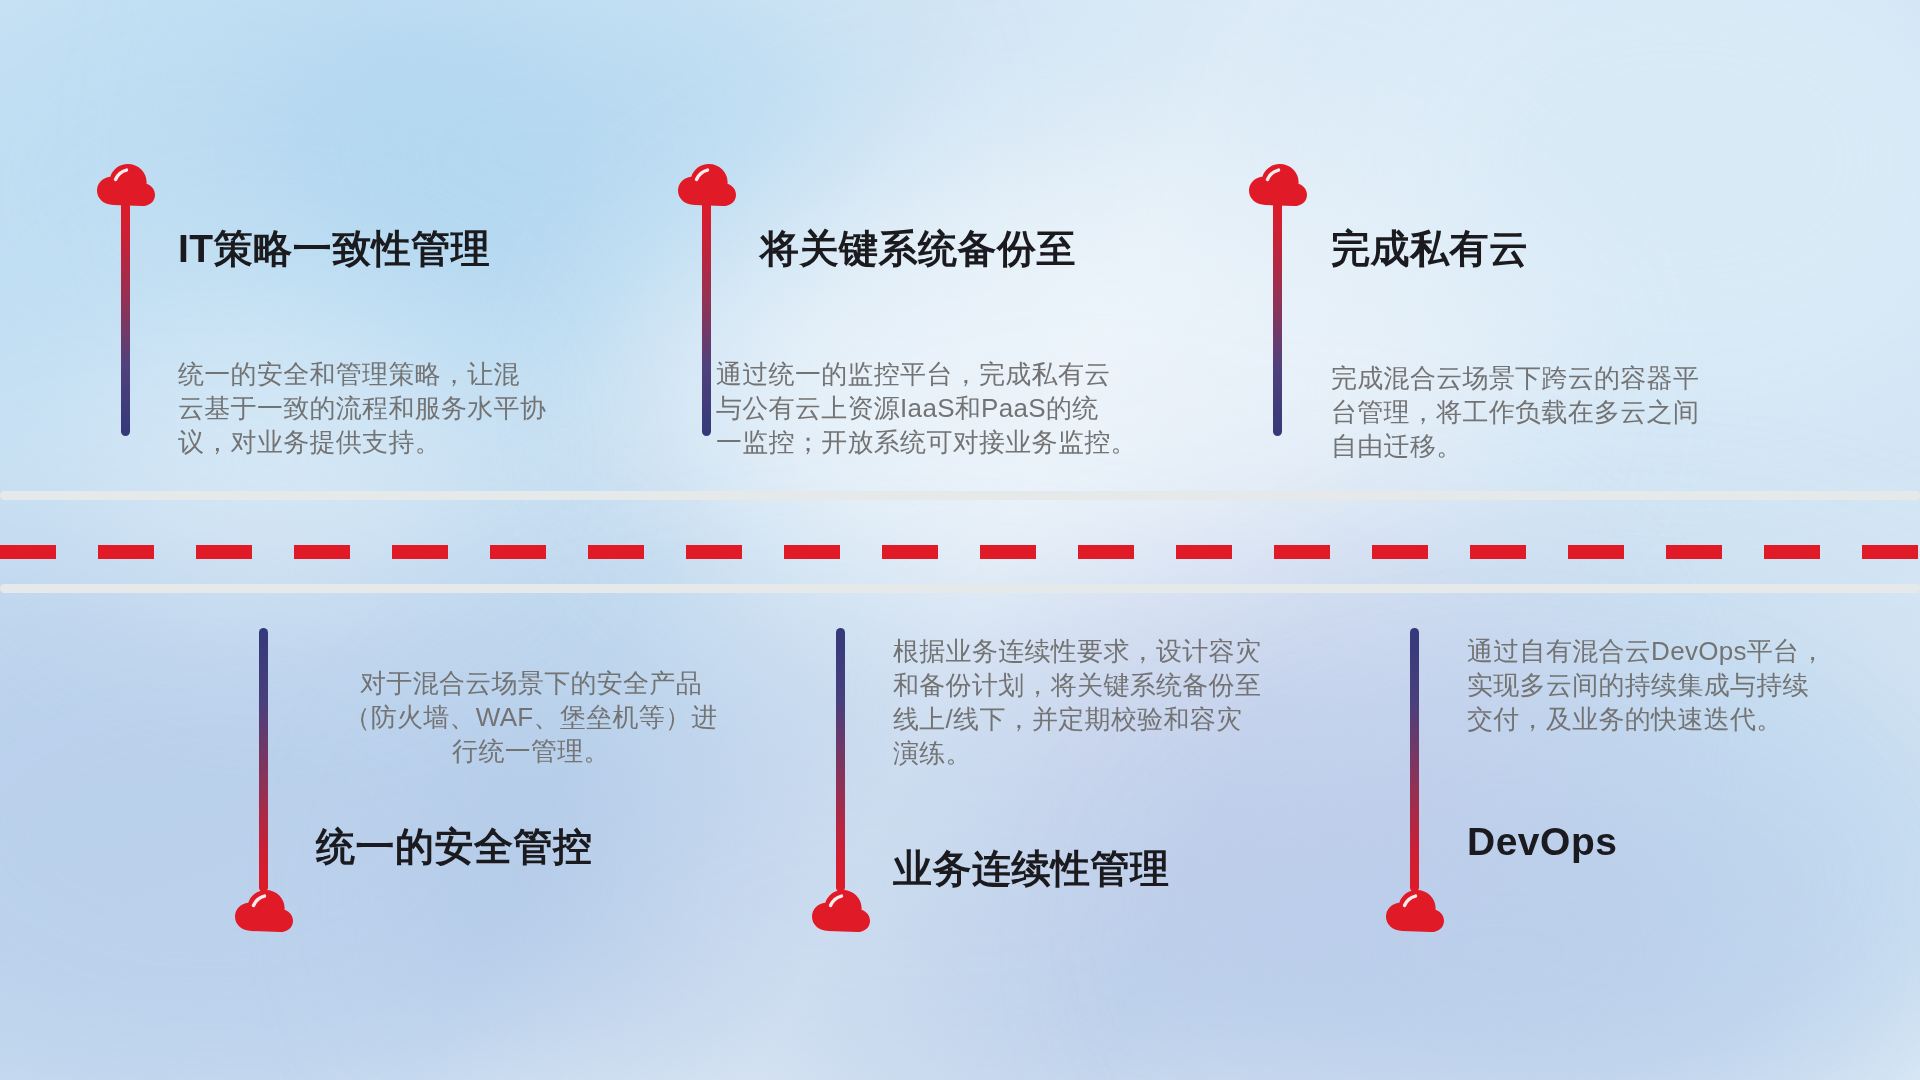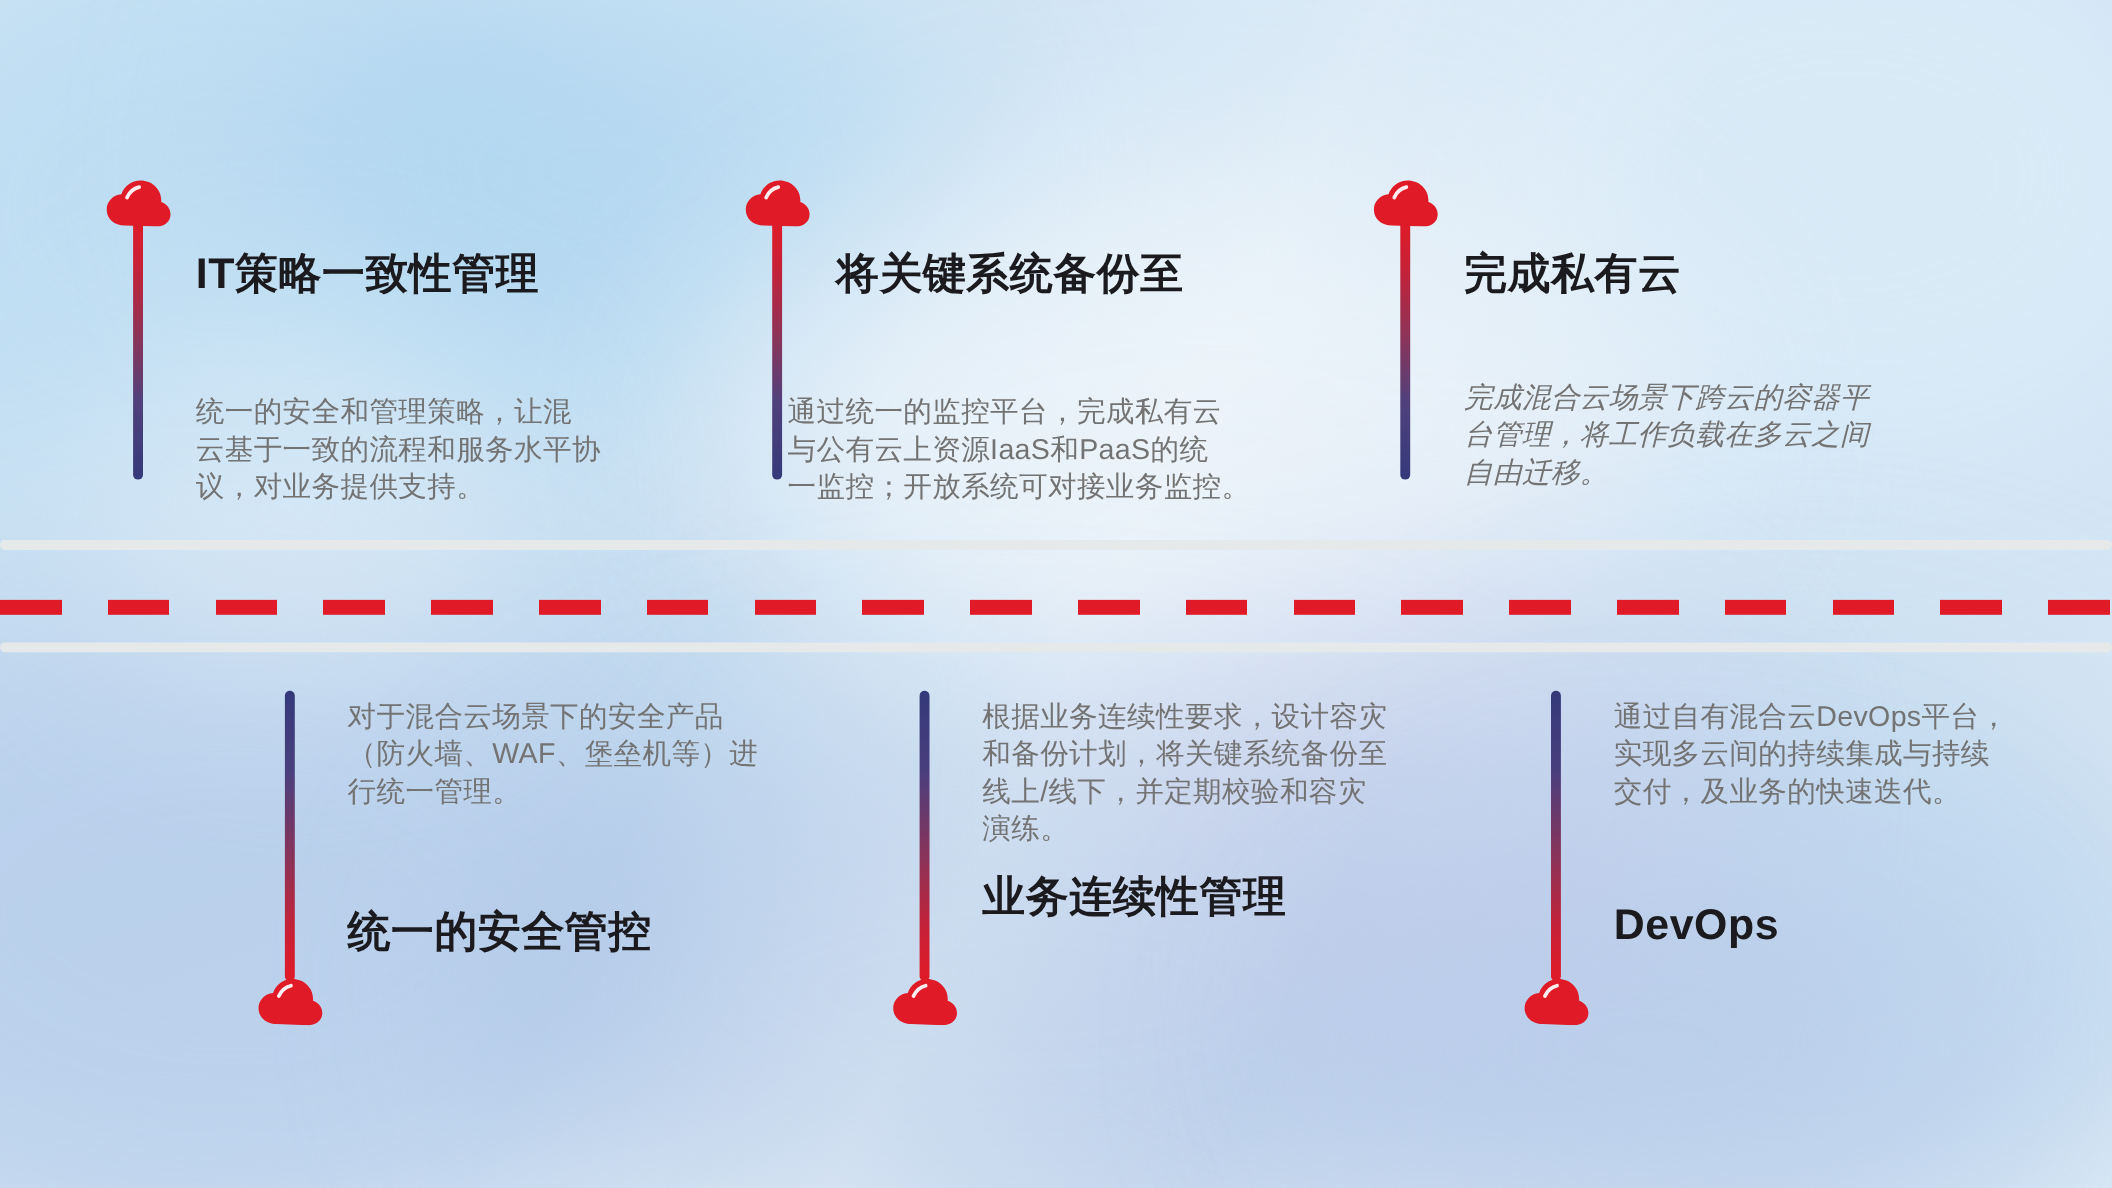--- a/index.html
+++ b/index.html
@@ -103,52 +103,52 @@
 一监控；开放系统可对接业务监控。</div>
   </div>
 
   <div class="col">
     <svg class="cloud" style="left:1247px;top:162px;" viewBox="0 0 62 44">
       <path d="M18.5 43C8.8 43 2 36.6 2 28.6c0-7.3 5.6-13.2 13.3-13.9C17.6 7.4 24.5 2 32.8 2c10.4 0 18.8 8 18.8 17.9 0 .6 0 1.2-.1 1.8 5.2 1.6 8.5 6.1 8.5 11.2 0 6.6-5.6 11.1-13 11.1z" fill="#e01b27"></path>
       <path d="M20.5 17.5c2.2-5 6.2-8.3 11-9.4" fill="none" stroke="#ffffff" stroke-width="3.4" stroke-linecap="round" opacity=".92"></path>
     </svg>
     <div class="stem down" style="left:1273px;top:200px;height:236px;"></div>
     <div class="col-title" style="left:1331px;top:222px;">完成私有云</div>
-    <div class="col-body" style="left:1331px;top:344px;width:440px;font-style:italic;">完成混合云场景下跨云的容器平
+    <div class="col-body" style="left:1331px;top:361px;width:440px;">完成混合云场景下跨云的容器平
 台管理，将工作负载在多云之间
 自由迁移。</div>
   </div>
 
   <div class="road road-line top"></div>
   <div class="road road-dashes"></div>
   <div class="road road-line bottom"></div>
 
   <div class="col">
     <div class="stem up" style="left:259px;top:628px;height:264px;"></div>
     <svg class="cloud" style="left:233px;top:888px;" viewBox="0 0 62 44">
       <path d="M18.5 43C8.8 43 2 36.6 2 28.6c0-7.3 5.6-13.2 13.3-13.9C17.6 7.4 24.5 2 32.8 2c10.4 0 18.8 8 18.8 17.9 0 .6 0 1.2-.1 1.8 5.2 1.6 8.5 6.1 8.5 11.2 0 6.6-5.6 11.1-13 11.1z" fill="#e01b27"></path>
       <path d="M20.5 17.5c2.2-5 6.2-8.3 11-9.4" fill="none" stroke="#ffffff" stroke-width="3.4" stroke-linecap="round" opacity=".92"></path>
     </svg>
-    <div class="col-body" style="left:316px;top:634px;width:430px;">对于混合云场景下的安全产品
+    <div class="col-body" style="left:316px;top:666px;width:430px;text-align:center;">对于混合云场景下的安全产品
 （防火墙、WAF、堡垒机等）进
 行统一管理。</div>
     <div class="col-title" style="left:316px;top:820px;">统一的安全管控</div>
   </div>
 
   <div class="col">
     <div class="stem up" style="left:836px;top:628px;height:264px;"></div>
     <svg class="cloud" style="left:810px;top:888px;" viewBox="0 0 62 44">
       <path d="M18.5 43C8.8 43 2 36.6 2 28.6c0-7.3 5.6-13.2 13.3-13.9C17.6 7.4 24.5 2 32.8 2c10.4 0 18.8 8 18.8 17.9 0 .6 0 1.2-.1 1.8 5.2 1.6 8.5 6.1 8.5 11.2 0 6.6-5.6 11.1-13 11.1z" fill="#e01b27"></path>
       <path d="M20.5 17.5c2.2-5 6.2-8.3 11-9.4" fill="none" stroke="#ffffff" stroke-width="3.4" stroke-linecap="round" opacity=".92"></path>
     </svg>
     <div class="col-body" style="left:893px;top:634px;width:430px;">根据业务连续性要求，设计容灾
 和备份计划，将关键系统备份至
 线上/线下，并定期校验和容灾
 演练。</div>
-    <div class="col-title" style="left:893px;top:788px;">业务连续性管理</div>
+    <div class="col-title" style="left:893px;top:842px;">业务连续性管理</div>
   </div>
 
   <div class="col">
     <div class="stem up" style="left:1410px;top:628px;height:264px;"></div>
     <svg class="cloud" style="left:1384px;top:888px;" viewBox="0 0 62 44">
       <path d="M18.5 43C8.8 43 2 36.6 2 28.6c0-7.3 5.6-13.2 13.3-13.9C17.6 7.4 24.5 2 32.8 2c10.4 0 18.8 8 18.8 17.9 0 .6 0 1.2-.1 1.8 5.2 1.6 8.5 6.1 8.5 11.2 0 6.6-5.6 11.1-13 11.1z" fill="#e01b27"></path>
       <path d="M20.5 17.5c2.2-5 6.2-8.3 11-9.4" fill="none" stroke="#ffffff" stroke-width="3.4" stroke-linecap="round" opacity=".92"></path>
     </svg>
     <div class="col-body" style="left:1467px;top:634px;width:420px;">通过自有混合云DevOps平台，
 实现多云间的持续集成与持续

